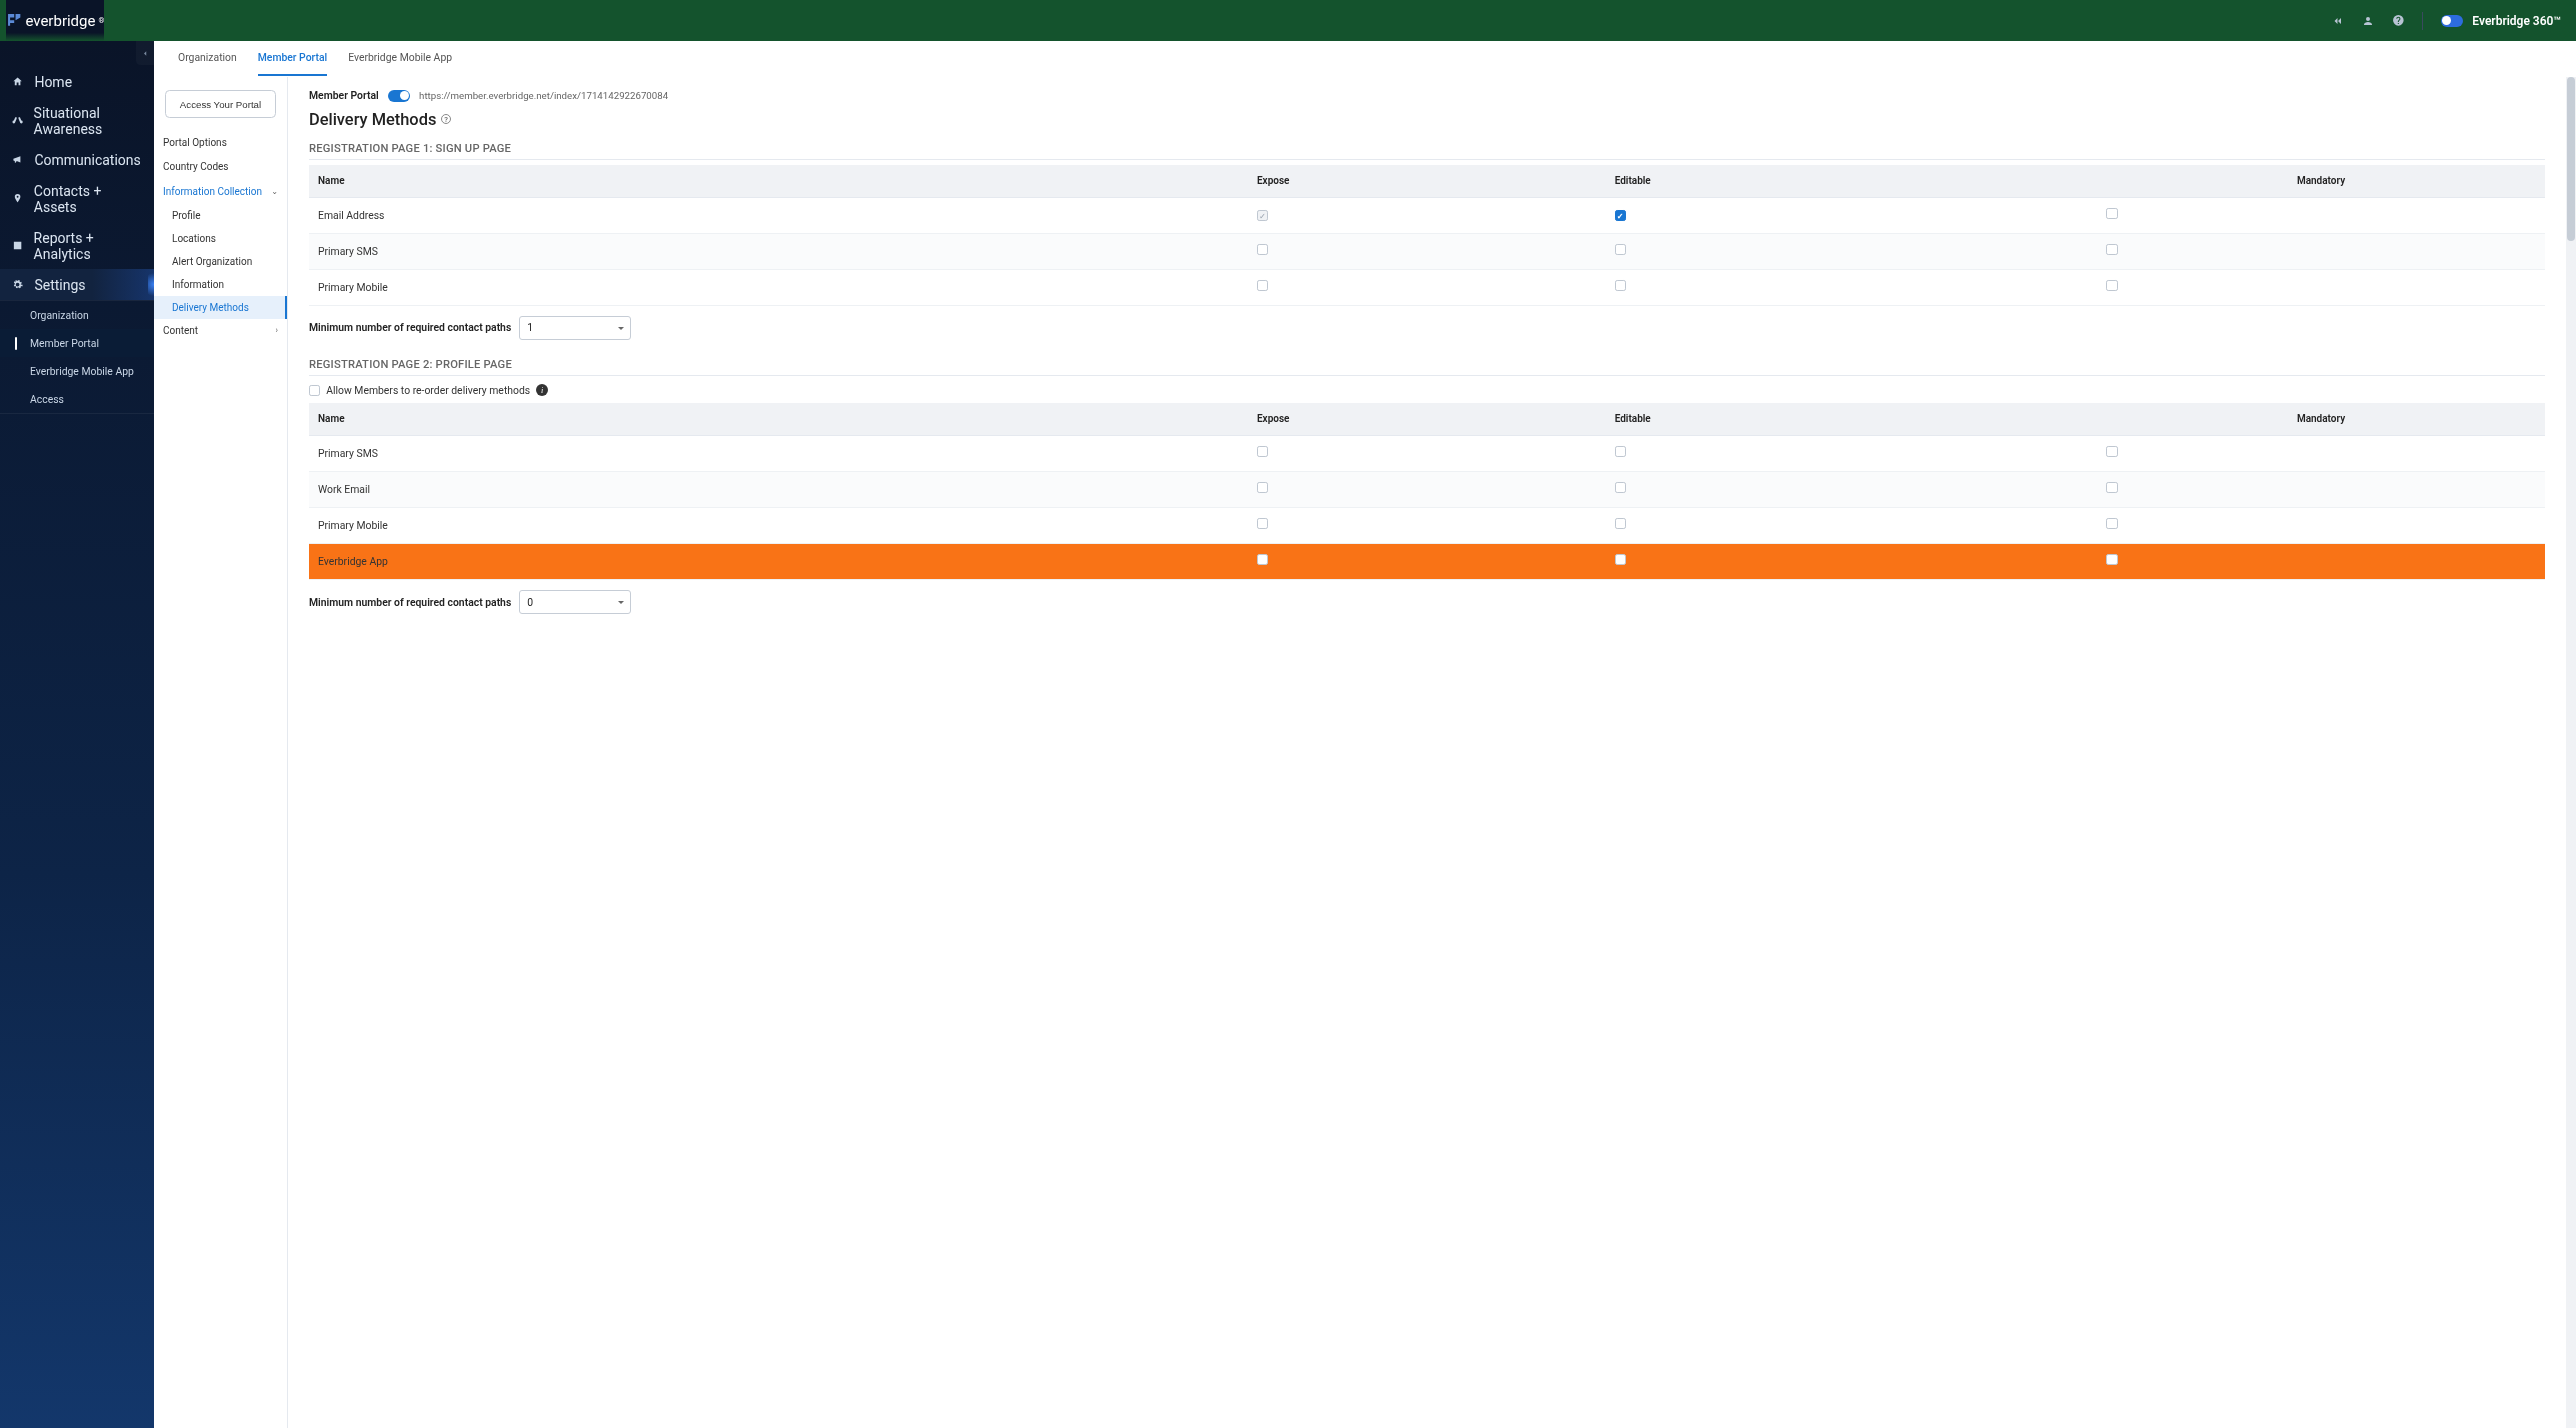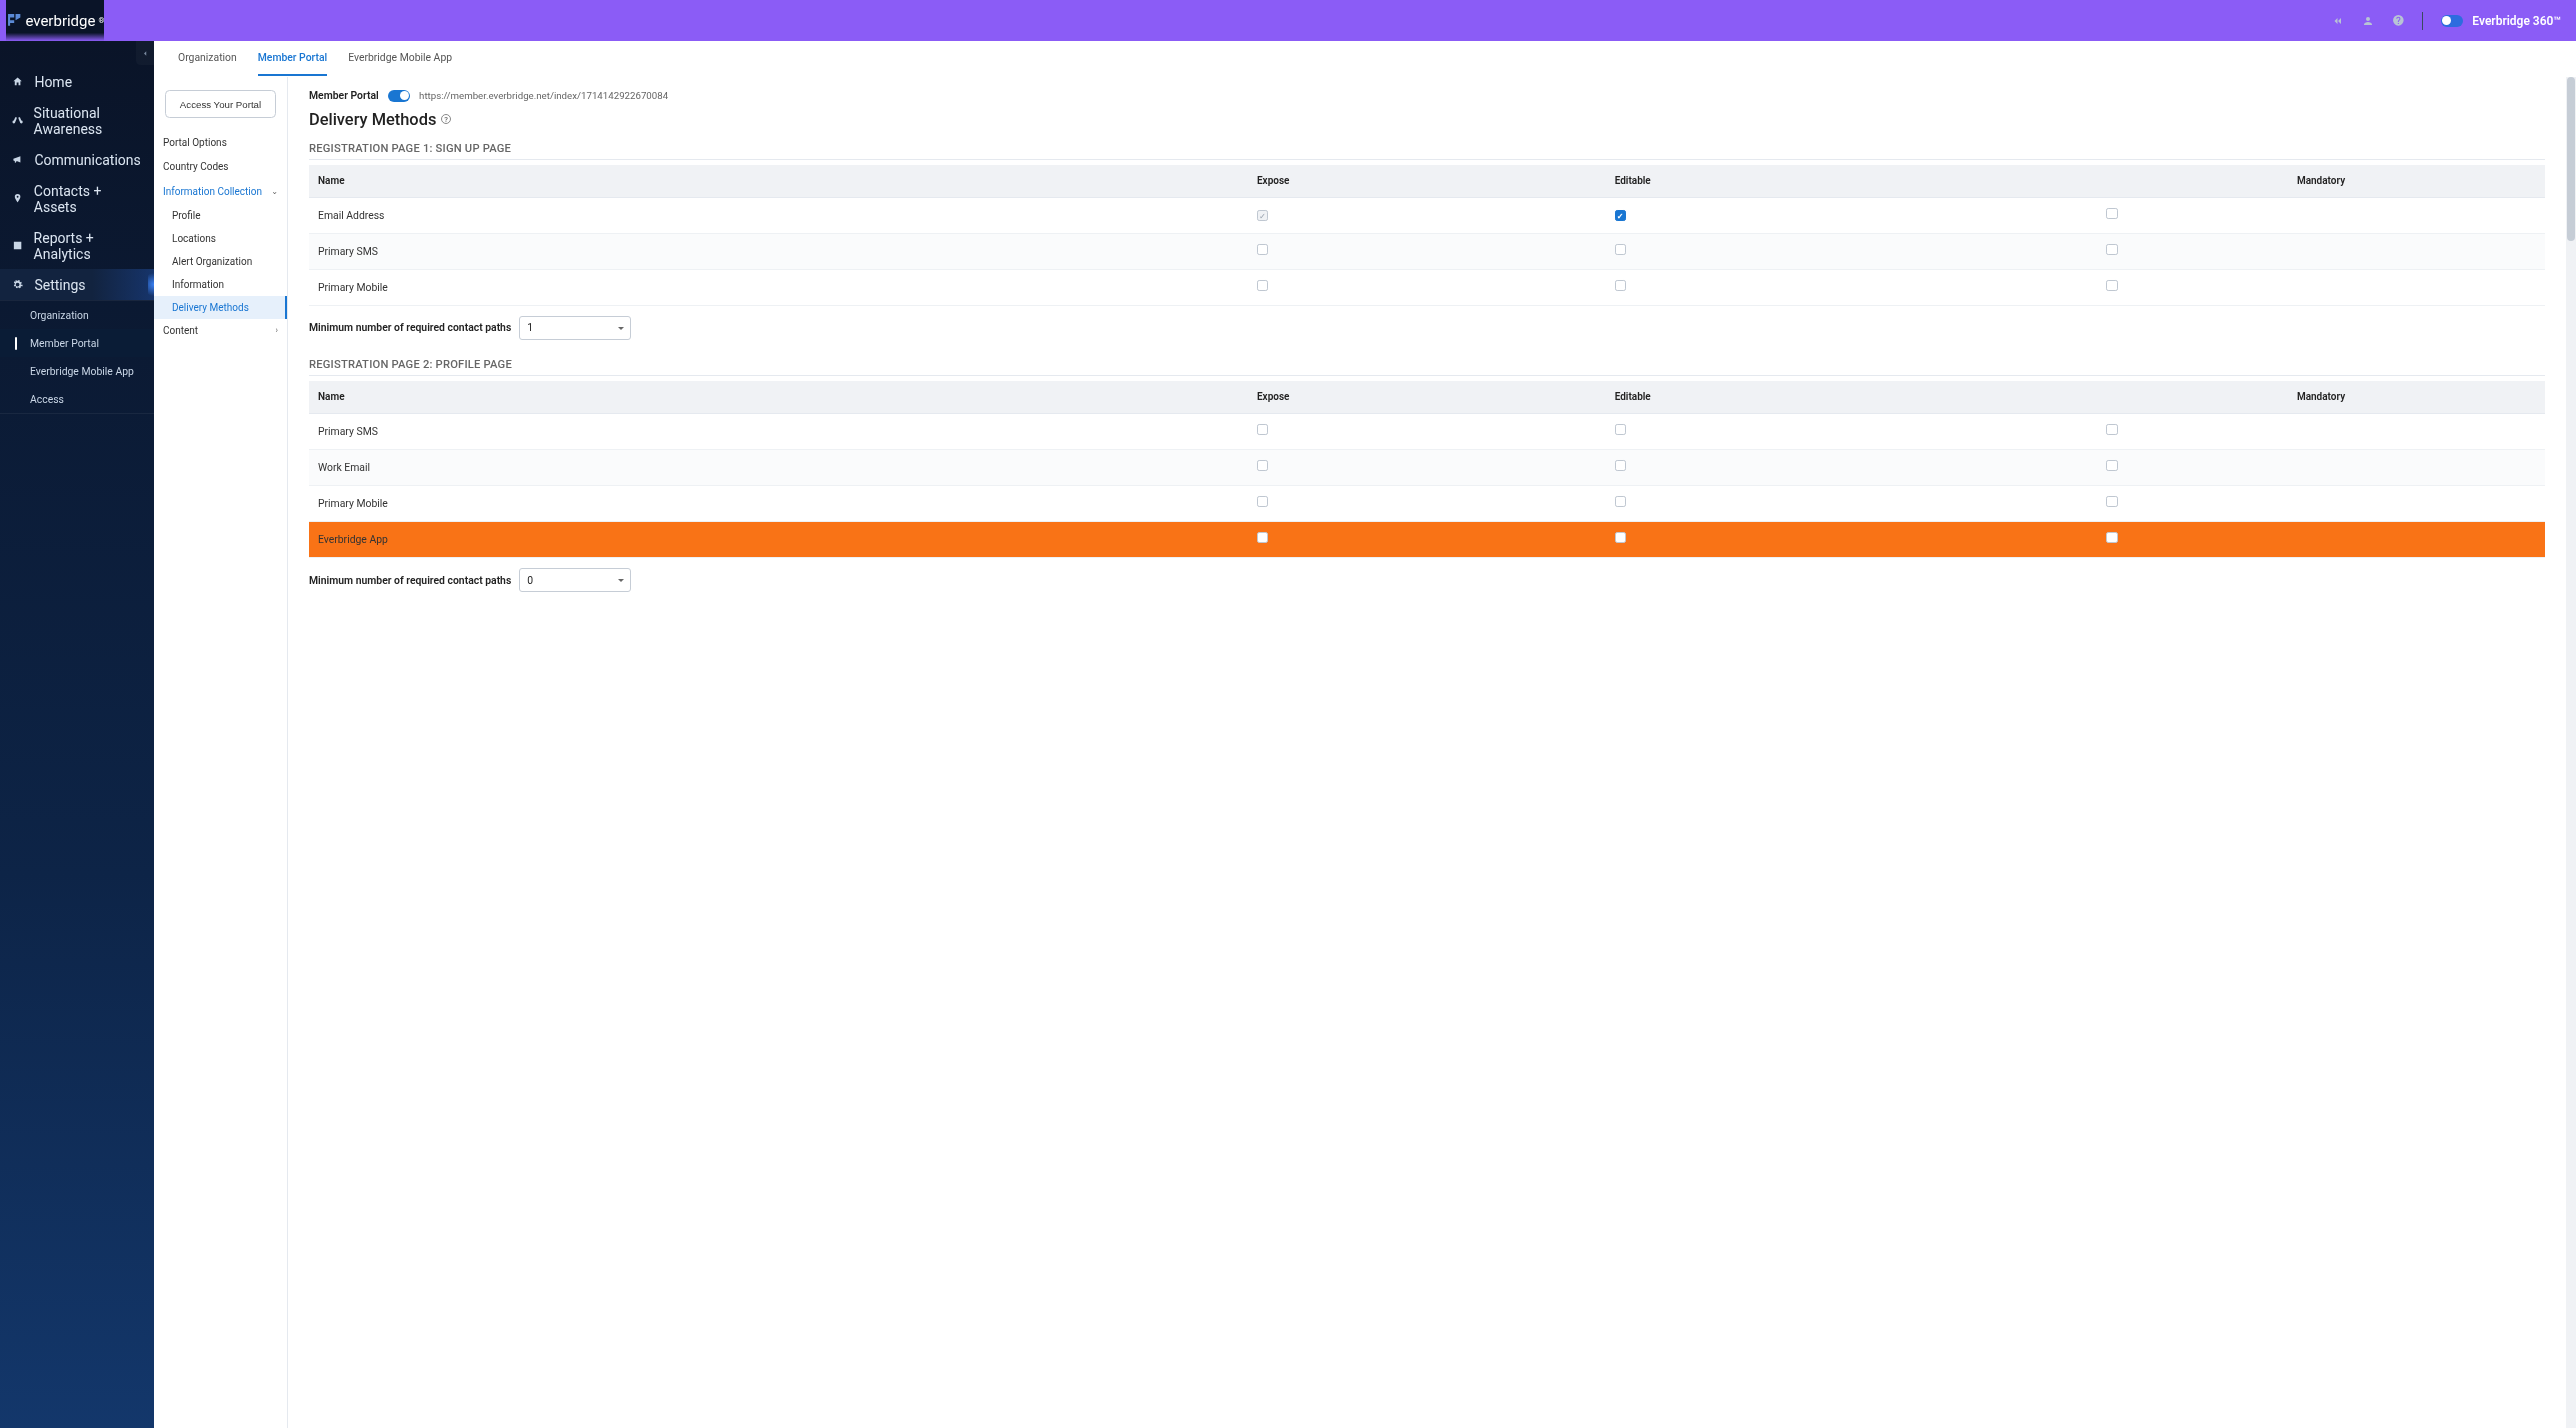--- a/index.html
+++ b/index.html
@@ -1,20 +1,20 @@
 <!DOCTYPE html>
 <html><head>
 <meta charset="utf-8">
 <style>
   * { box-sizing: border-box; margin: 0; padding: 0; }
   html, body { height: 100%; width: 100%; font-family: -apple-system, BlinkMacSystemFont, "Segoe UI", Roboto, Arial, sans-serif; font-size: 10.4px; color: #333; }
   body { display: flex; flex-direction: column; overflow: hidden; }
 
   
-  .topbar { height: 41px; background: #8b5cf6; display: flex; align-items: center; justify-content: space-between; padding: 0 15px 0 6px; flex-shrink: 0; }
+  .topbar { height: 41px; background: #14532d; display: flex; align-items: center; justify-content: space-between; padding: 0 15px 0 6px; flex-shrink: 0; }
   .logo-wrap { display: flex; align-items: center; background: linear-gradient(to bottom, #0a1428 80%, transparent); height: 100%; padding-left: 0; position: relative; }
   .logo { color: #fff; font-size: 15px; font-weight: 400; display: flex; align-items: center; gap: 3px; letter-spacing: 0; }
   .logo svg { fill: #4a7bd4; }
   .logo-text { color: #fff; }
   .logo-sup { font-size: 7.5px; vertical-align: super; }
   .topbar-right { display: flex; align-items: center; gap: 18px; }
   .top-icon { color: #b8c4d4; cursor: pointer; display: flex; align-items: center; }
   .top-divider { width: 0.7px; height: 18px; background: #3a4a5f; }
   .brand360 { display: flex; align-items: center; gap: 9px; color: #fff; font-size: 12px; font-weight: 600; }
   .toggle-sm { width: 22.4px; height: 12px; background: #2d6cdf; border-radius: 6px; position: relative; cursor: pointer; }
@@ -279,20 +279,25 @@
                 <td><span class="cb"></span></td>
               </tr>
             </tbody>
         </table>
         <div class="min-row">
           <span>Minimum number of required contact paths</span>
           <div class="select-box"><span>1</span></div>
         </div>
 
         <div class="section-hdr">REGISTRATION PAGE 2: PROFILE PAGE</div>
+        <div class="reorder-row">
+          <span class="cb"></span>
+          <span>Allow Members to re-order delivery methods</span>
+          <span class="info-dot">i</span>
+        </div>
         <table class="grid">
           <thead>
             <tr>
               <th>Name</th>
               <th>Expose</th>
               <th>Editable</th>
               <th>Mandatory</th>
             </tr>
           </thead>
           <tbody>

